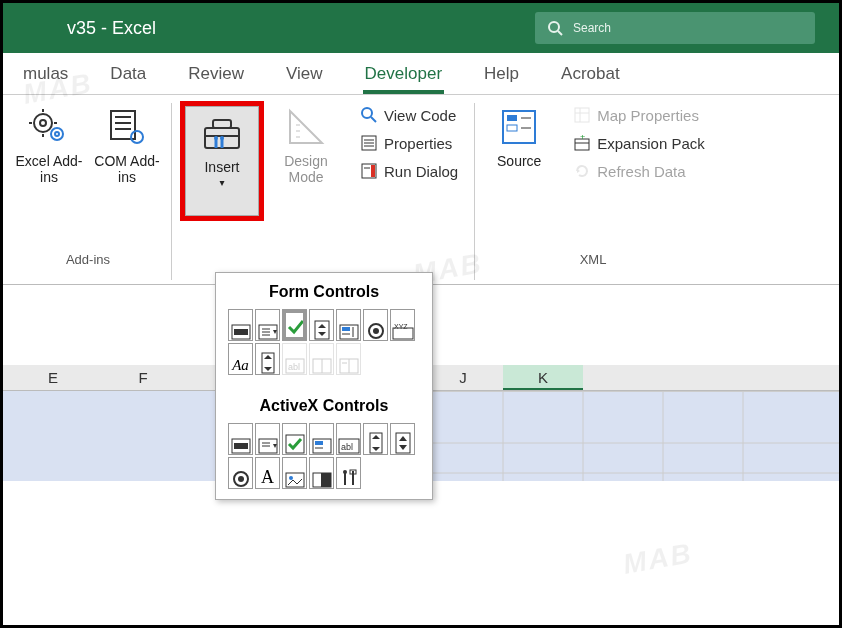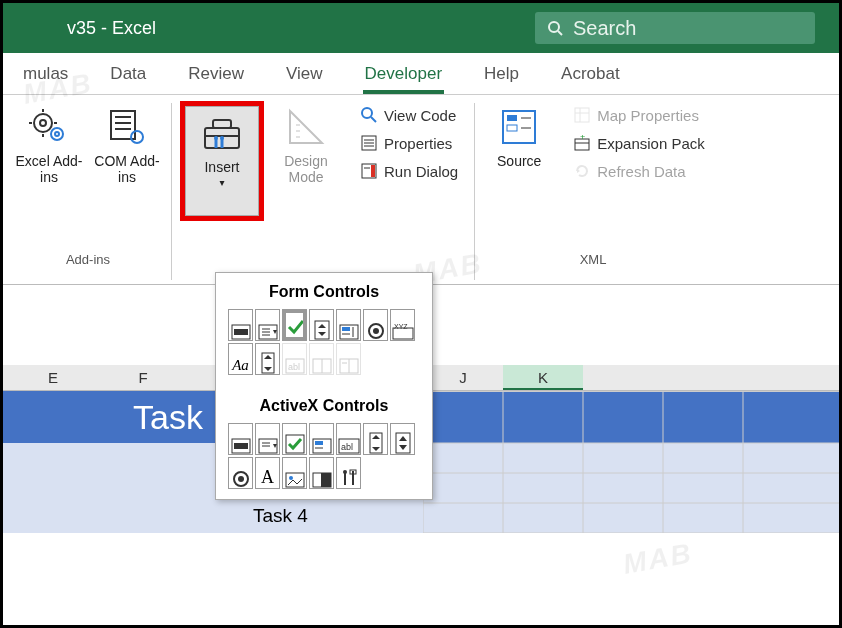--- a/index.html
+++ b/index.html
@@ -1,20 +1,20 @@
 <!DOCTYPE html>
 <html><head>
 <meta charset="utf-8">
 <style>
 * { box-sizing: border-box; margin: 0; padding: 0; }
 body { font-family: "Segoe UI", Arial, sans-serif; font-size: 14px; background: #fff; width: 842px; }
 .frame { width: 842px; height: 628px; border: 3px solid #000; position: relative; overflow: hidden; }
 .titlebar { height: 50px; background: #217346; color: #fff; display: flex; align-items: center; padding: 0 24px; }
 .title { font-size: 18px; margin-left: 40px; }
-.search { margin-left: auto; width: 280px; height: 32px; background: #4a9471; border-radius: 3px; display: flex; align-items: center; padding: 0 12px; gap: 10px; color: #e8f3ed; font-size: 20px; }
+.search { margin-left: auto; width: 280px; height: 32px; background: #4a9471; border-radius: 3px; display: flex; align-items: center; padding: 0 12px; gap: 10px; color: #e8f3ed; font-size: 12px; }
 .ribbon-tabs { height: 42px; display: flex; align-items: flex-end; padding: 0 4px; border-bottom: 1px solid #ccc; gap: 10px; }
 .tab { padding: 8px 16px 10px; font-size: 17px; color: #555; position: relative; cursor: pointer; }
 .tab.active { color: #217346; font-weight: 500; }
 .tab.active::after { content:""; position:absolute; left:14px; right:14px; bottom:0; height:4px; background:#217346; }
 .ribbon { height:190px; display:flex; padding:4px 4px 0; border-bottom:1px solid #bbb; position:relative; }
 .group { display:flex; flex-direction:column; align-items:center; padding:2px 6px 0; position:relative; }
 .group-label { font-size:13px; color:#555; margin-top:auto; margin-bottom:17px; }
 .big-items { display:flex; gap:6px; }
 .bigbtn { display:flex; flex-direction:column; align-items:center; width:72px; padding:4px 2px; gap:4px; cursor:pointer; text-align:center; font-size:14px; color:#222; }
 .bigbtn .icon { width:44px; height:44px; display:flex; align-items:center; justify-content:center; }
@@ -230,23 +230,20 @@
   <div style="height:80px"></div>
   <div class="colheads">
     <div class="ch">E</div>
     <div class="ch">F</div>
     <div class="ch">G</div>
     <div class="ch">H</div>
     <div class="ch">I</div>
     <div class="ch">J</div>
     <div class="ch sel">K</div>
   </div>
-  <div class="task-banner">
-    <span>Task</span>
-  </div>
   <div class="task-list" style="height:90px">
     <div style="height:30px"></div>
     <div class="task-item">Task 3</div>
     <div class="task-item">Task 4</div>
   </div>
 
   <div style="position:absolute;top:106px;left:420px;right:0;bottom:0;pointer-events:none">
     <div style="position:absolute;left:0;right:0;top:0;border-top:1px solid #ccc"></div>
     <svg width="100%" height="100%" style="position:absolute">
       <line x1="0" y1="0" x2="0" y2="300" stroke="#ccc"></line>

